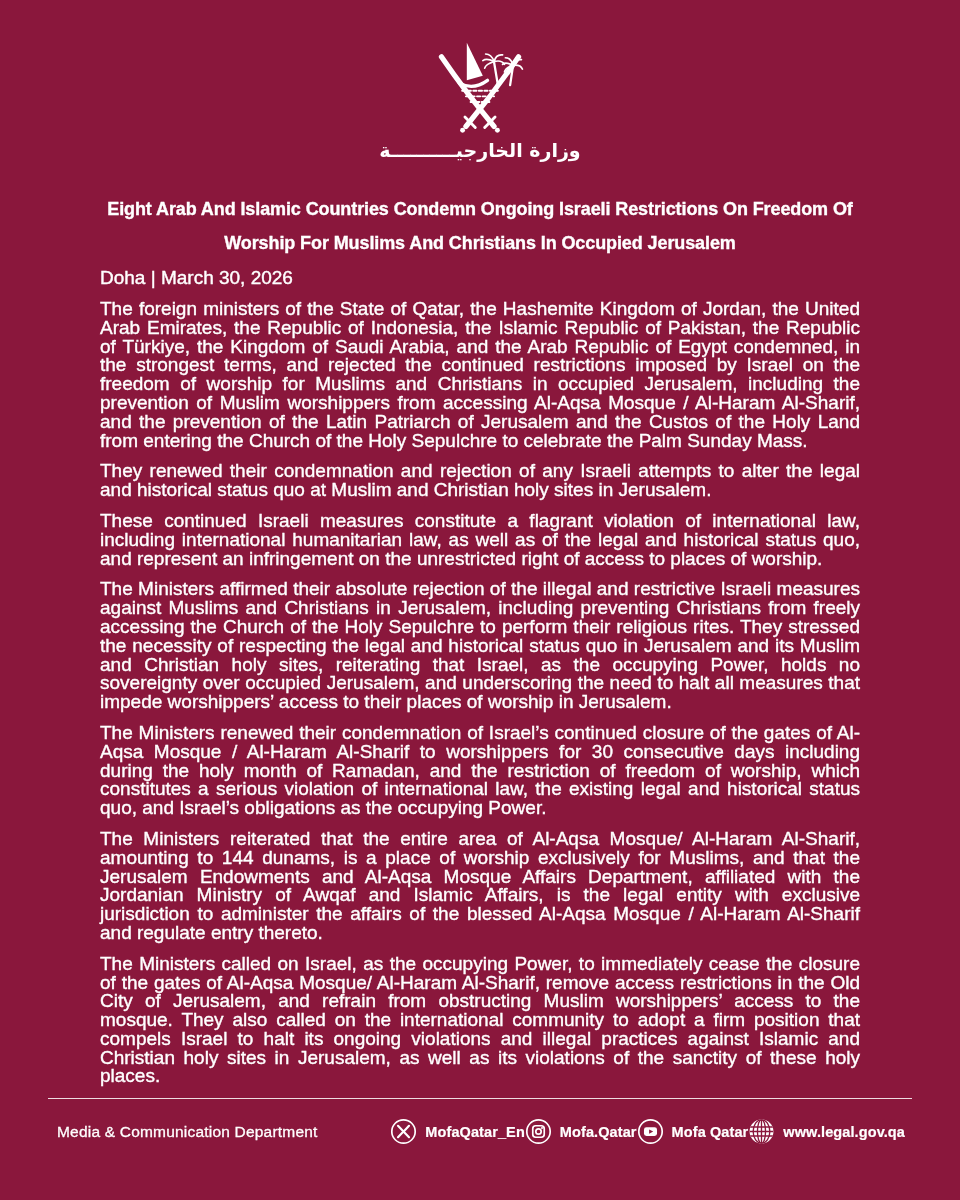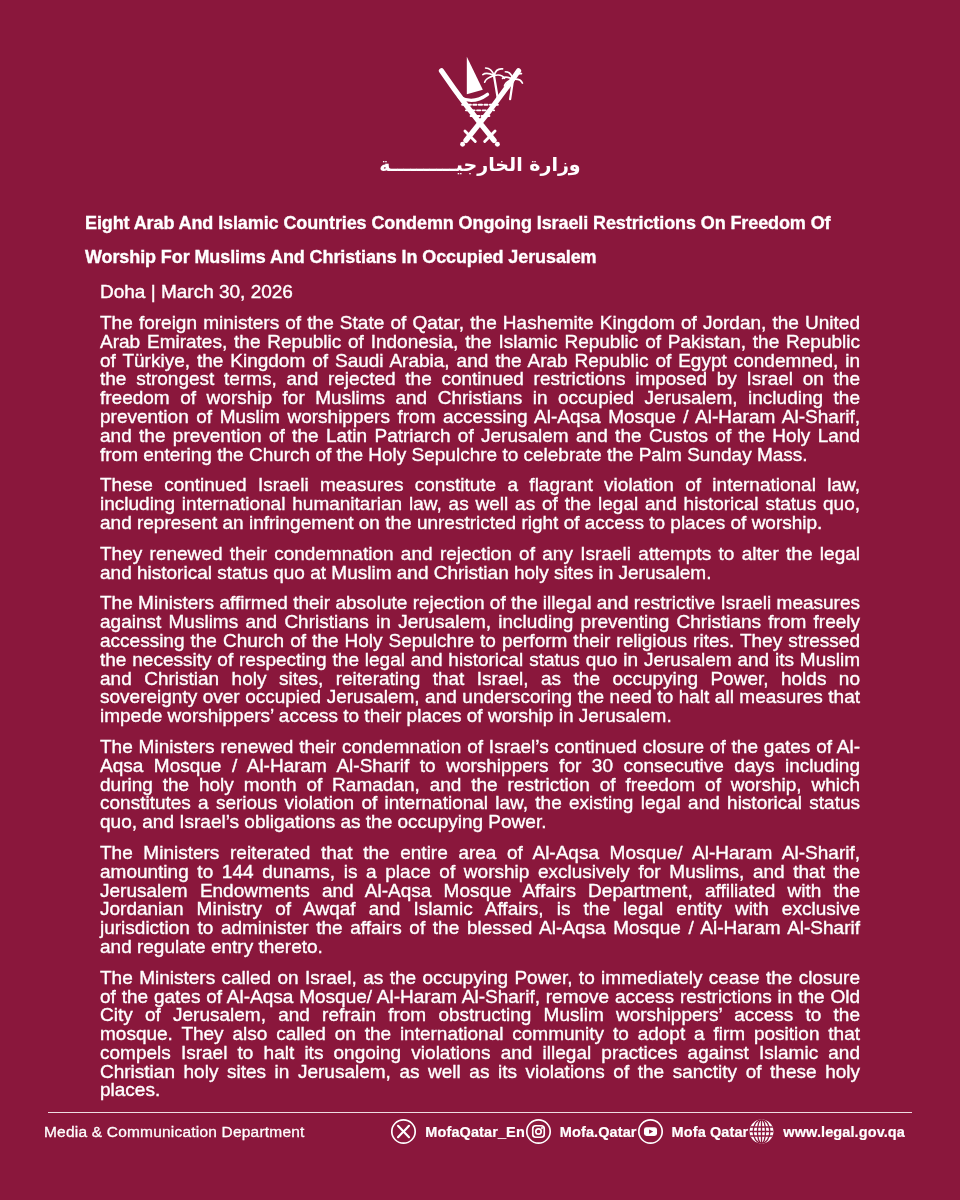--- a/index.html
+++ b/index.html
@@ -6,40 +6,40 @@
     margin: 0; padding: 0;
     background: #8A173C;
   }
   body {
     width: 960px; height: 1200px;
     overflow: hidden;
     color: #FFFFFF;
     font-family: "Liberation Sans", sans-serif;
     position: relative;
   }
-  .logo-block { text-align: center; padding-top: 52px; }
+  .logo-block { text-align: center; padding-top: 38px; }
   .emblem-wrap { display: inline-block; }
   .emblem-wrap svg { width: 128px; height: 96px; display: block; margin: 0 auto; }
   .ministry-ar {
     font-size: 19px; font-weight: bold; line-height: 24px;
     font-family: "DejaVu Sans", "Liberation Sans", sans-serif;
     direction: rtl;
   }
   .ministry-en {
     font-size: 18px; font-weight: bold; line-height: 22px;
     letter-spacing: 0.2px; margin-top: 1px;
     -webkit-text-stroke: 0.3px #fff;
   }
   .state-line {
     font-size: 10.5px; font-weight: bold; line-height: 13px; margin-top: 4px;
     font-family: "DejaVu Sans", "Liberation Sans", sans-serif;
   }
   .title {
     margin: 30px auto 0; max-width: 790px;
-    font-weight: bold;
+    text-align: center; font-weight: bold;
     font-size: 18px; line-height: 34px; letter-spacing: -0.1px;
     -webkit-text-stroke: 0.35px #fff;
   }
   .dateline {
     margin: 8px 100px 0;
     font-size: 19px; line-height: 20px;
     -webkit-text-stroke: 0.4px #fff;
   }
   .content { margin: 12px 100px 0; }
   .content p {
@@ -47,21 +47,21 @@
     font-size: 19px; line-height: 18.8px;
     text-align: justify;
     -webkit-text-stroke: 0.38px #fff;
   }
   .divider {
     border: none; height: 0;
     border-top: 1.5px solid rgba(255,255,255,0.85);
     margin: 4px 48px 0;
   }
   .footer {
-    position: absolute; left: 44px; right: 55px; top: 1118px;
+    position: absolute; left: 57px; right: 55px; top: 1118px;
     display: flex; justify-content: space-between; align-items: center;
   }
   .dept {
     font-size: 15.5px; letter-spacing: 0.2px;
     -webkit-text-stroke: 0.3px #fff;
   }
   .socials { display: flex; align-items: center; }
   .social-item { display: flex; align-items: center; gap: 8px; }
   .social-item svg { width: 27px; height: 27px; display: block; }
   .social-label {
@@ -102,22 +102,22 @@
     </svg>
   </div>
   <div class="ministry-ar">وزارة الخارجيــــــــــة</div>
 </div>
 
 <h1 class="title">Eight Arab And Islamic Countries Condemn Ongoing Israeli Restrictions On Freedom Of Worship For Muslims And Christians In Occupied Jerusalem</h1>
 <div class="dateline">Doha | March 30, 2026</div>
 
 <div class="content">
   <p>The foreign ministers of the State of Qatar, the Hashemite Kingdom of Jordan, the United Arab Emirates, the Republic of Indonesia, the Islamic Republic of Pakistan, the Republic of Türkiye, the Kingdom of Saudi Arabia, and the Arab Republic of Egypt condemned, in the strongest terms, and rejected the continued restrictions imposed by Israel on the freedom of worship for Muslims and Christians in occupied Jerusalem, including the prevention of Muslim worshippers from accessing Al-Aqsa Mosque / Al-Haram Al-Sharif, and the prevention of the Latin Patriarch of Jerusalem and the Custos of the Holy Land from entering the Church of the Holy Sepulchre to celebrate the Palm Sunday Mass.</p>
+  <p>They renewed their condemnation and rejection of any Israeli attempts to alter the legal and historical status quo at Muslim and Christian holy sites in Jerusalem.</p>
   <p>These continued Israeli measures constitute a flagrant violation of international law, including international humanitarian law, as well as of the legal and historical status quo, and represent an infringement on the unrestricted right of access to places of worship.</p>
-  <p>They renewed their condemnation and rejection of any Israeli attempts to alter the legal and historical status quo at Muslim and Christian holy sites in Jerusalem.</p>
   <p>The Ministers affirmed their absolute rejection of the illegal and restrictive Israeli measures against Muslims and Christians in Jerusalem, including preventing Christians from freely accessing the Church of the Holy Sepulchre to perform their religious rites. They stressed the necessity of respecting the legal and historical status quo in Jerusalem and its Muslim and Christian holy sites, reiterating that Israel, as the occupying Power, holds no sovereignty over occupied Jerusalem, and underscoring the need to halt all measures that impede worshippers’ access to their places of worship in Jerusalem.</p>
   <p>The Ministers renewed their condemnation of Israel’s continued closure of the gates of Al-Aqsa Mosque / Al-Haram Al-Sharif to worshippers for 30 consecutive days including during the holy month of Ramadan, and the restriction of freedom of worship, which constitutes a serious violation of international law, the existing legal and historical status quo, and Israel’s obligations as the occupying Power.</p>
   <p>The Ministers reiterated that the entire area of Al-Aqsa Mosque/ Al-Haram Al-Sharif, amounting to 144 dunams, is a place of worship exclusively for Muslims, and that the Jerusalem Endowments and Al-Aqsa Mosque Affairs Department, affiliated with the Jordanian Ministry of Awqaf and Islamic Affairs, is the legal entity with exclusive jurisdiction to administer the affairs of the blessed Al-Aqsa Mosque / Al-Haram Al-Sharif and regulate entry thereto.</p>
   <p>The Ministers called on Israel, as the occupying Power, to immediately cease the closure of the gates of Al-Aqsa Mosque/ Al-Haram Al-Sharif, remove access restrictions in the Old City of Jerusalem, and refrain from obstructing Muslim worshippers’ access to the mosque. They also called on the international community to adopt a firm position that compels Israel to halt its ongoing violations and illegal practices against Islamic and Christian holy sites in Jerusalem, as well as its violations of the sanctity of these holy places.</p>
 </div>
 
 <hr class="divider">
 
 <div class="footer">
   <div class="dept">Media &amp; Communication Department</div>

